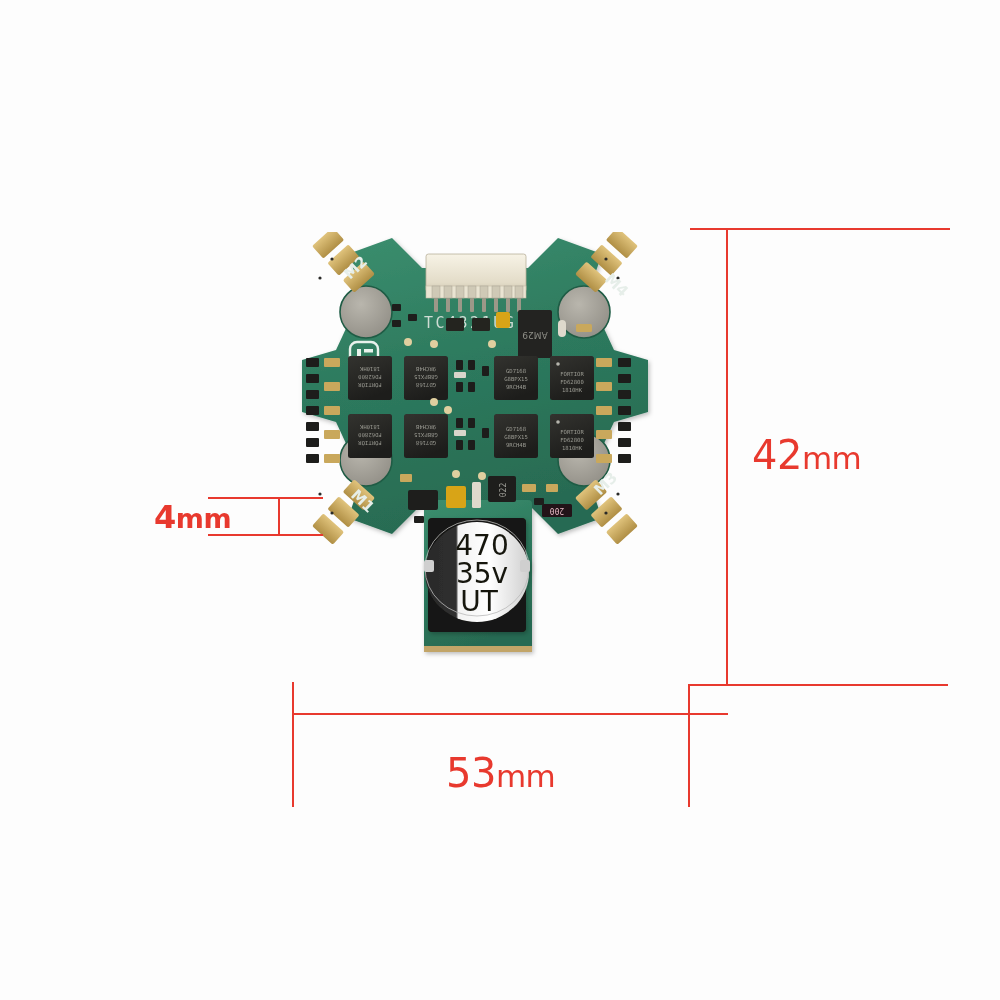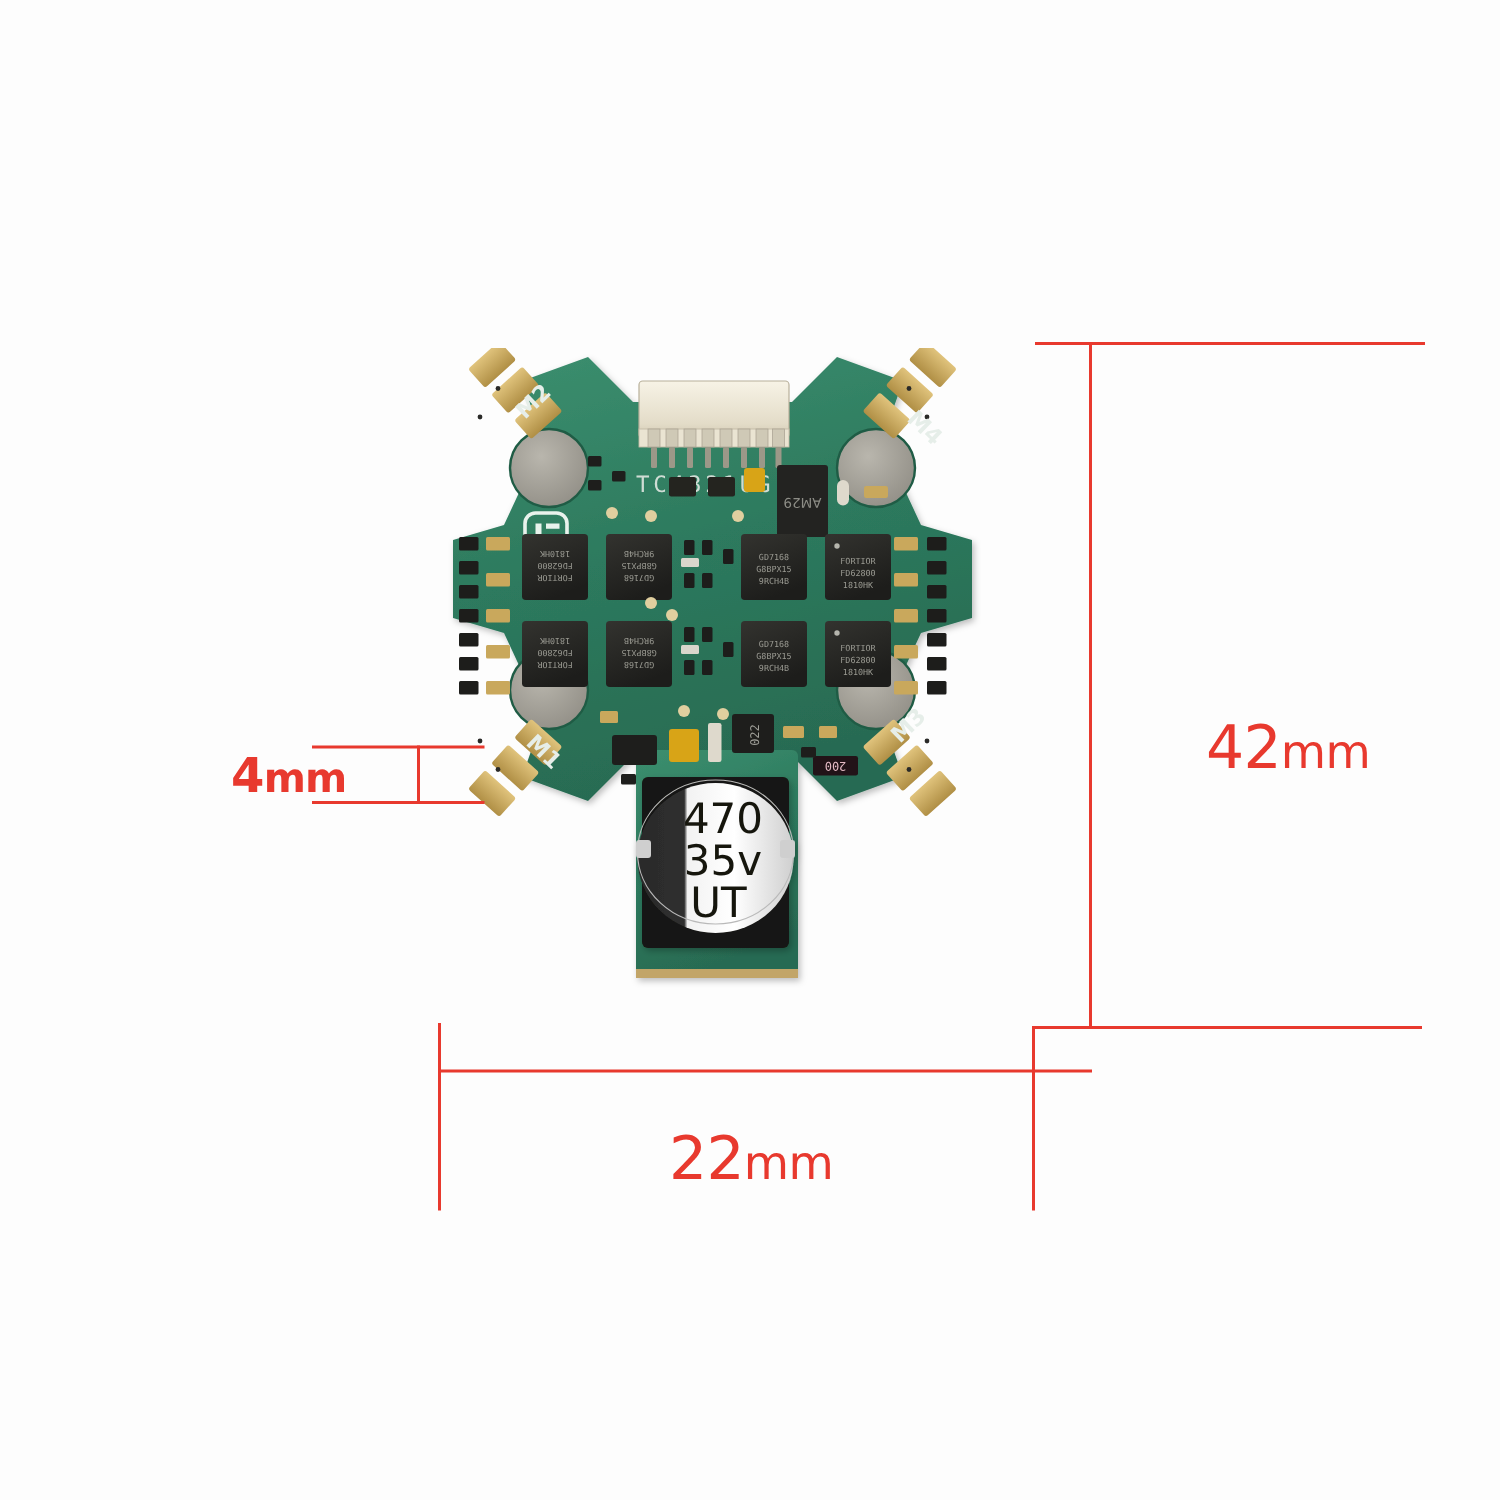--- a/index.html
+++ b/index.html
@@ -325,32 +325,32 @@
         <text x="186" y="351" fill="#17170f" font-family="DejaVu Sans, sans-serif" font-size="28" text-anchor="middle">35v</text>
         <text x="183" y="379" fill="#17170f" font-family="DejaVu Sans, sans-serif" font-size="28" text-anchor="middle">UT</text>
       </g>
 
     </svg>
   </div>
 
   <div>
     <div class="dim-line dim-h" style="left:690px;top:228px;width:260px;"></div>
     <div class="dim-line dim-v" style="left:726px;top:228px;height:457px;"></div>
-    <div class="dim-label" style="left:804px;top:432px;margin-top:44px;">
+    <div class="dim-label" style="left:752px;top:432px;">
       <span class="num">42</span><span class="unit">mm</span>
     </div>
   </div>
 
   <div>
     <div class="dim-line dim-v" style="left:292px;top:682px;height:125px;"></div>
     <div class="dim-line dim-h" style="left:292px;top:713px;width:436px;"></div>
     <div class="dim-line dim-v" style="left:688px;top:684px;height:123px;"></div>
     <div class="dim-line dim-h" style="left:688px;top:684px;width:260px;"></div>
     <div class="dim-label" style="left:446px;top:750px;">
-      <span class="num">22</span><span class="unit">mm</span>
+      <span class="num">53</span><span class="unit">mm</span>
     </div>
   </div>
 
   <div>
     <div class="dim-line dim-h" style="left:208px;top:497px;width:115px;"></div>
     <div class="dim-line dim-h" style="left:208px;top:534px;width:115px;"></div>
     <div class="dim-line dim-v" style="left:278px;top:497px;height:38px;"></div>
     <div class="dim-label small" style="left:154px;top:498px;font-weight:bold;">
       <span class="num">4</span><span class="unit">mm</span>
     </div>

